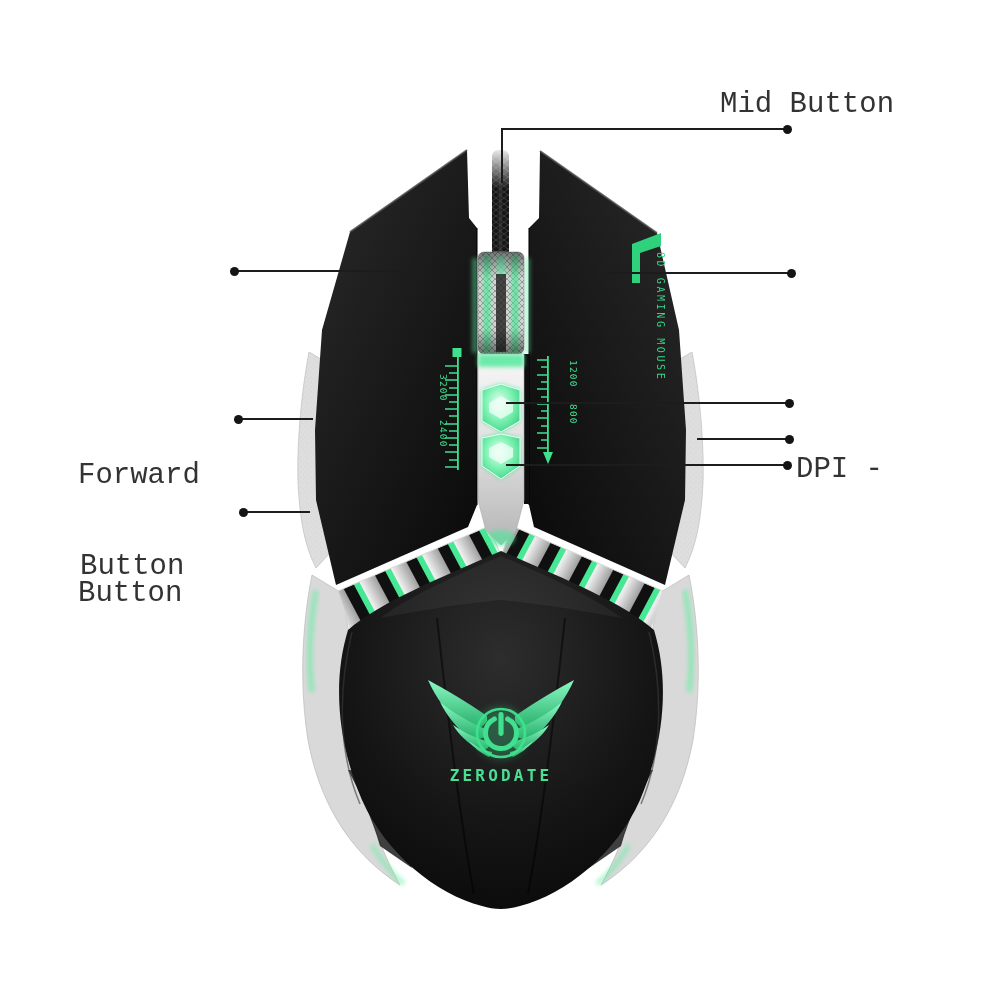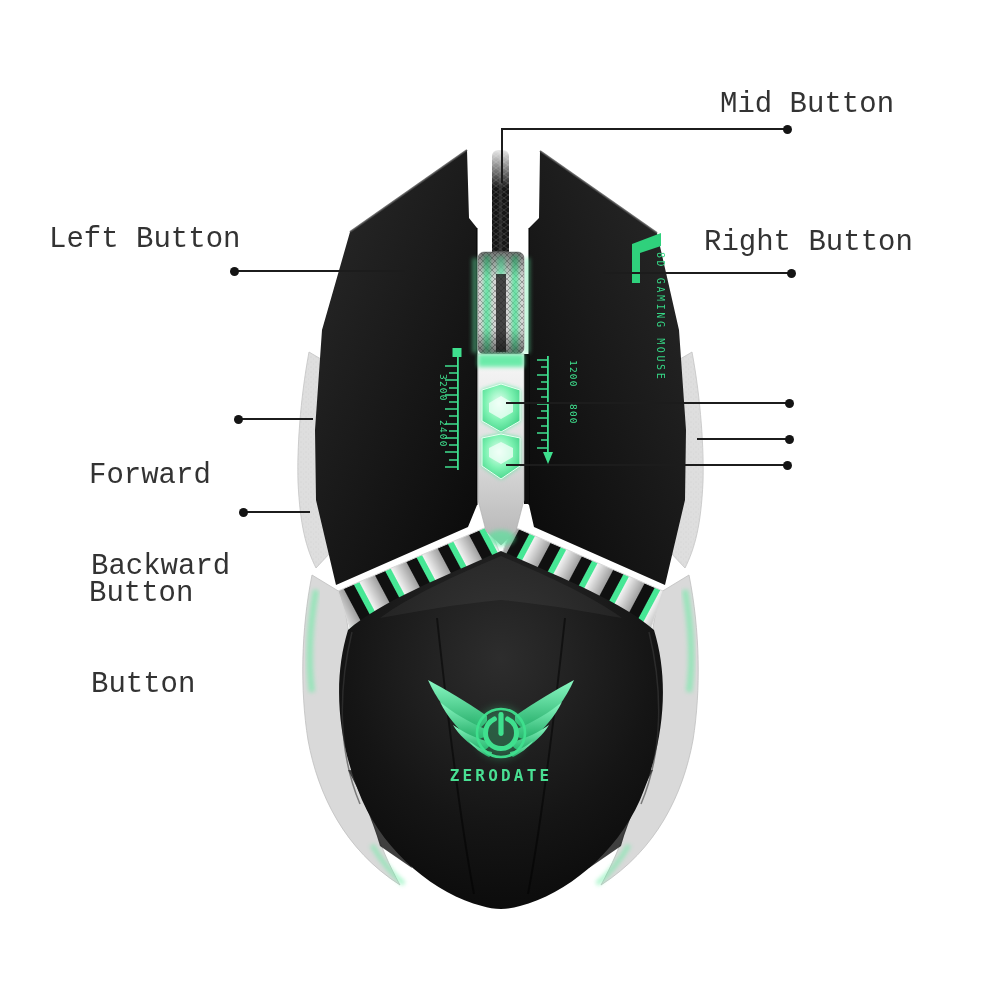--- a/index.html
+++ b/index.html
@@ -1,20 +1,20 @@
 <!DOCTYPE html>
 <html><head>
 <meta charset="utf-8">
 <style>
   html,body{margin:0;padding:0;background:#fff;}
   .stage{position:relative;width:1000px;height:1000px;background:#ffffff;overflow:hidden;
          font-family:"Liberation Mono","DejaVu Sans Mono",monospace;}
   svg.mouse{position:absolute;left:0;top:0;}
   .lbl{position:absolute;font-size:29px;line-height:40px;color:#333;white-space:pre;}
-  .lbl .ln{display:block;line-height:38px;margin-left:11px;}
+  .lbl .ln{display:block;line-height:38px;}
   .leader{position:absolute;height:2px;background:#1c1c1c;}
   .leader-v{position:absolute;width:2px;background:#1c1c1c;}
   .dot{position:absolute;top:-3.5px;width:9px;height:9px;border-radius:50%;background:#141414;}
   .dot-l{left:-3px}.dot-r{right:-3px}
   #ld-left{left:233px;top:270px;width:172px}
   #ld-mid-h{left:502px;top:128px;width:287px}
   #ld-mid-v{left:501px;top:128px;height:55px}
   #ld-right{left:603px;top:272px;width:190px}
   #ld-forward{left:237px;top:418px;width:76px}
   #ld-backward{left:242px;top:511px;width:68px}
@@ -245,25 +245,23 @@
   <div class="leader" id="ld-dpiplus">
       <span class="dot dot-r"></span>
     </div>
   <div class="leader" id="ld-fire">
       <span class="dot dot-r"></span>
     </div>
   <div class="leader" id="ld-dpiminus">
       <span class="dot dot-r"></span>
     </div>
 
-  <div class="lbl" id="lb-left">Left Button</div>
   <div class="lbl" id="lb-mid">Mid Button</div>
-  <div class="lbl" id="lb-right">Right Button</div>
   <div class="lbl" id="lb-forward">
     <span class="ln">Forward</span>
     <span class="ln">Button</span>
   </div>
   <div class="lbl" id="lb-backward">
-    <span class="ln">Backward</span>
     <span class="ln">Button</span>
   </div>
+  <div class="lbl" id="lb-dpiminus">DPI -</div>
 
 </div>
 
 </body></html>

